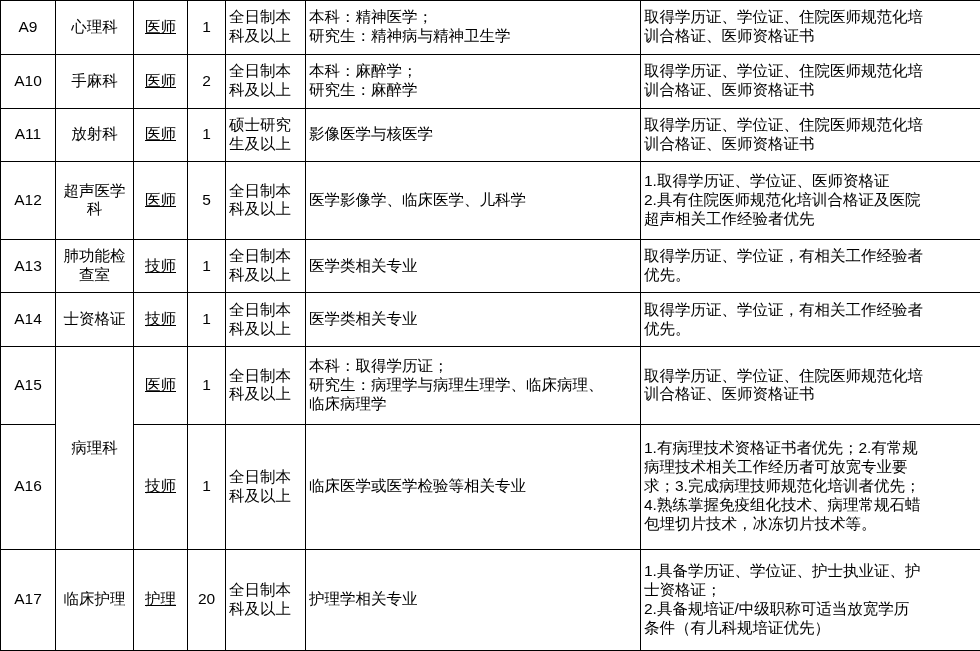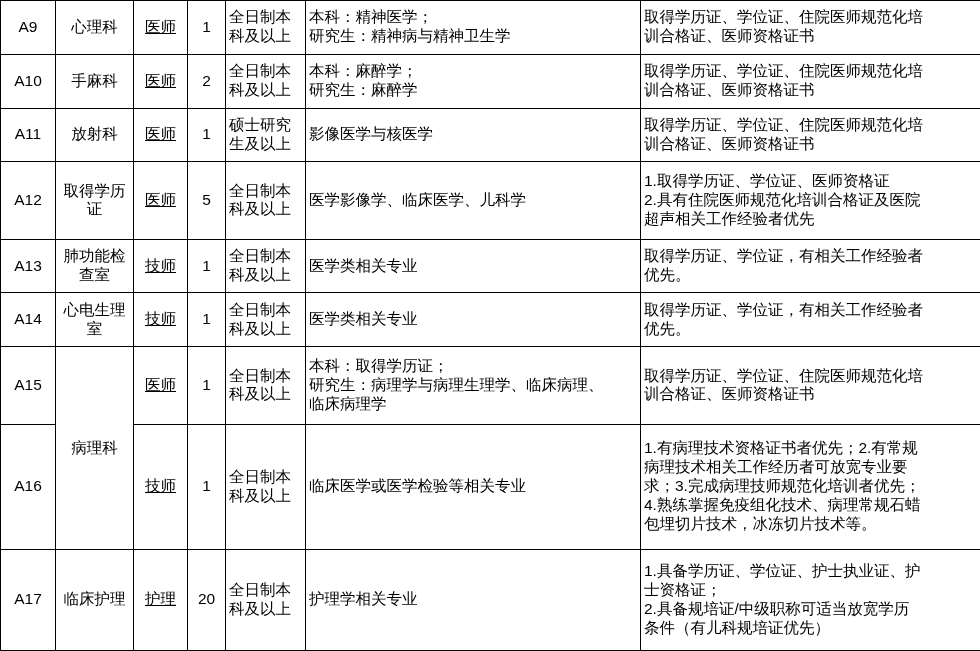--- a/index.html
+++ b/index.html
@@ -105,21 +105,21 @@
         <div>影像医学与核医学</div>
       </td>
       <td class="req cell-lines">
         <div>取得学历证、学位证、住院医师规范化培</div>
         <div>训合格证、医师资格证书</div>
       </td>
     </tr>
 
     <tr>
       <td class="code">A12</td>
-      <td class="dept">取得学历证</td>
+      <td class="dept">超声医学科</td>
       <td class="post">医师</td>
       <td class="num">5</td>
       <td class="edu">全日制本科及以上</td>
       <td class="major cell-lines center-lines">
         <div>医学影像学、临床医学、儿科学</div>
       </td>
       <td class="req cell-lines">
         <div>1.取得学历证、学位证、医师资格证</div>
         <div>2.具有住院医师规范化培训合格证及医院</div>
         <div>超声相关工作经验者优先</div>
@@ -136,21 +136,21 @@
         <div>医学类相关专业</div>
       </td>
       <td class="req cell-lines">
         <div>取得学历证、学位证，有相关工作经验者</div>
         <div>优先。</div>
       </td>
     </tr>
 
     <tr>
       <td class="code">A14</td>
-      <td class="dept">心电生理室</td>
+      <td class="dept">士资格证</td>
       <td class="post">技师</td>
       <td class="num">1</td>
       <td class="edu">全日制本科及以上</td>
       <td class="major cell-lines center-lines">
         <div>医学类相关专业</div>
       </td>
       <td class="req cell-lines">
         <div>取得学历证、学位证，有相关工作经验者</div>
         <div>优先。</div>
       </td>

